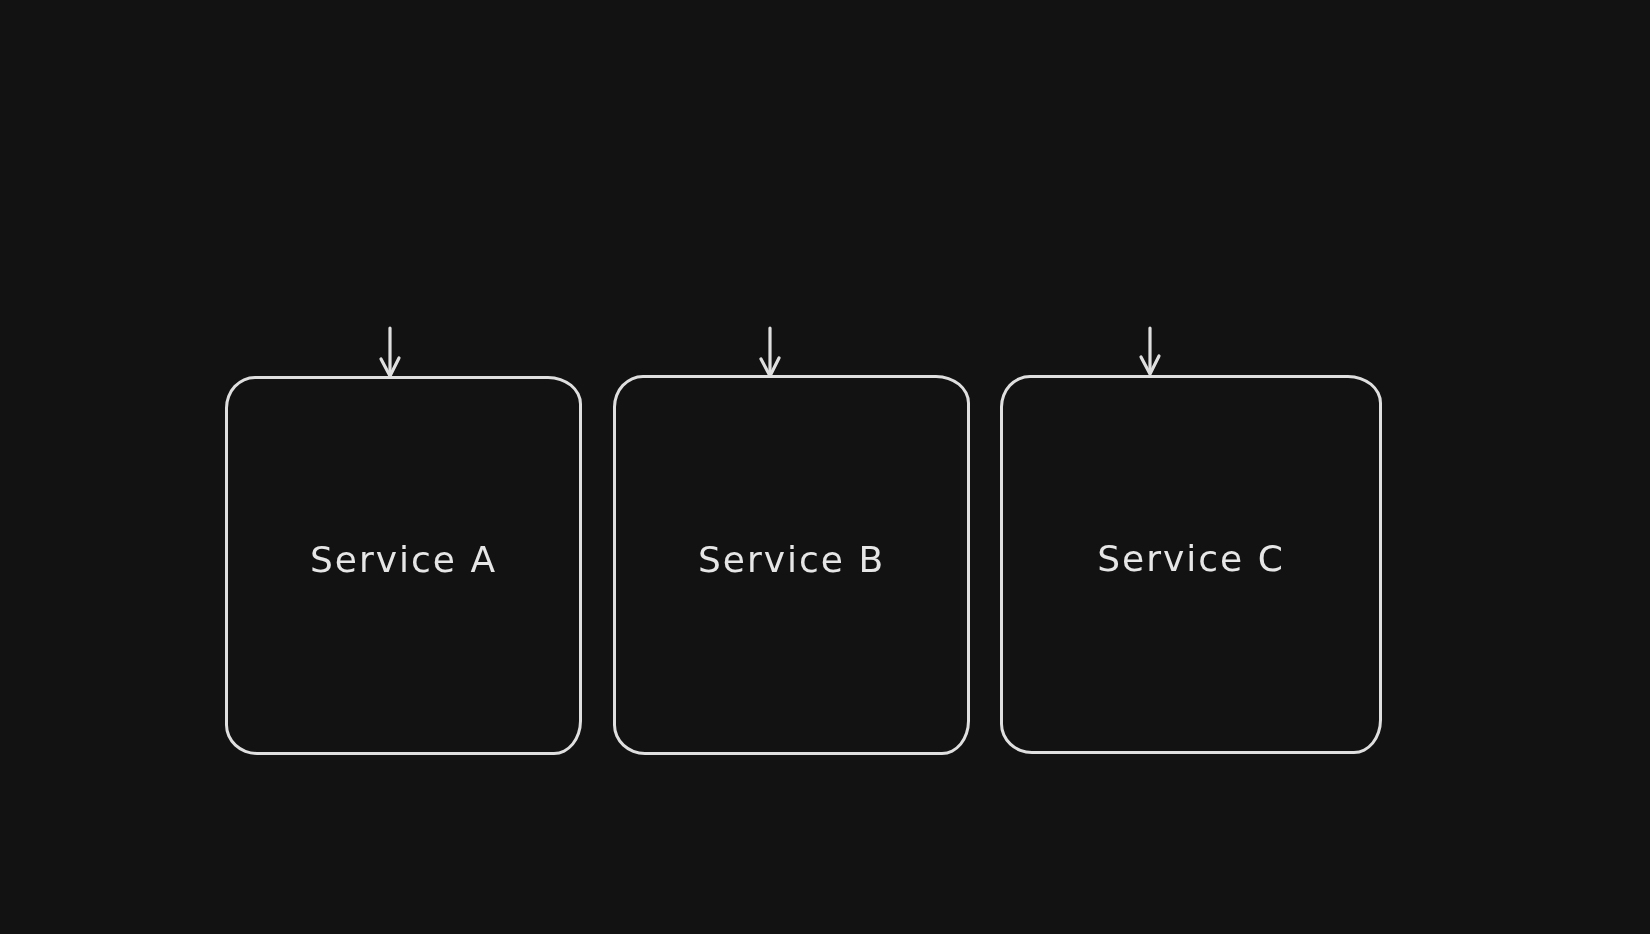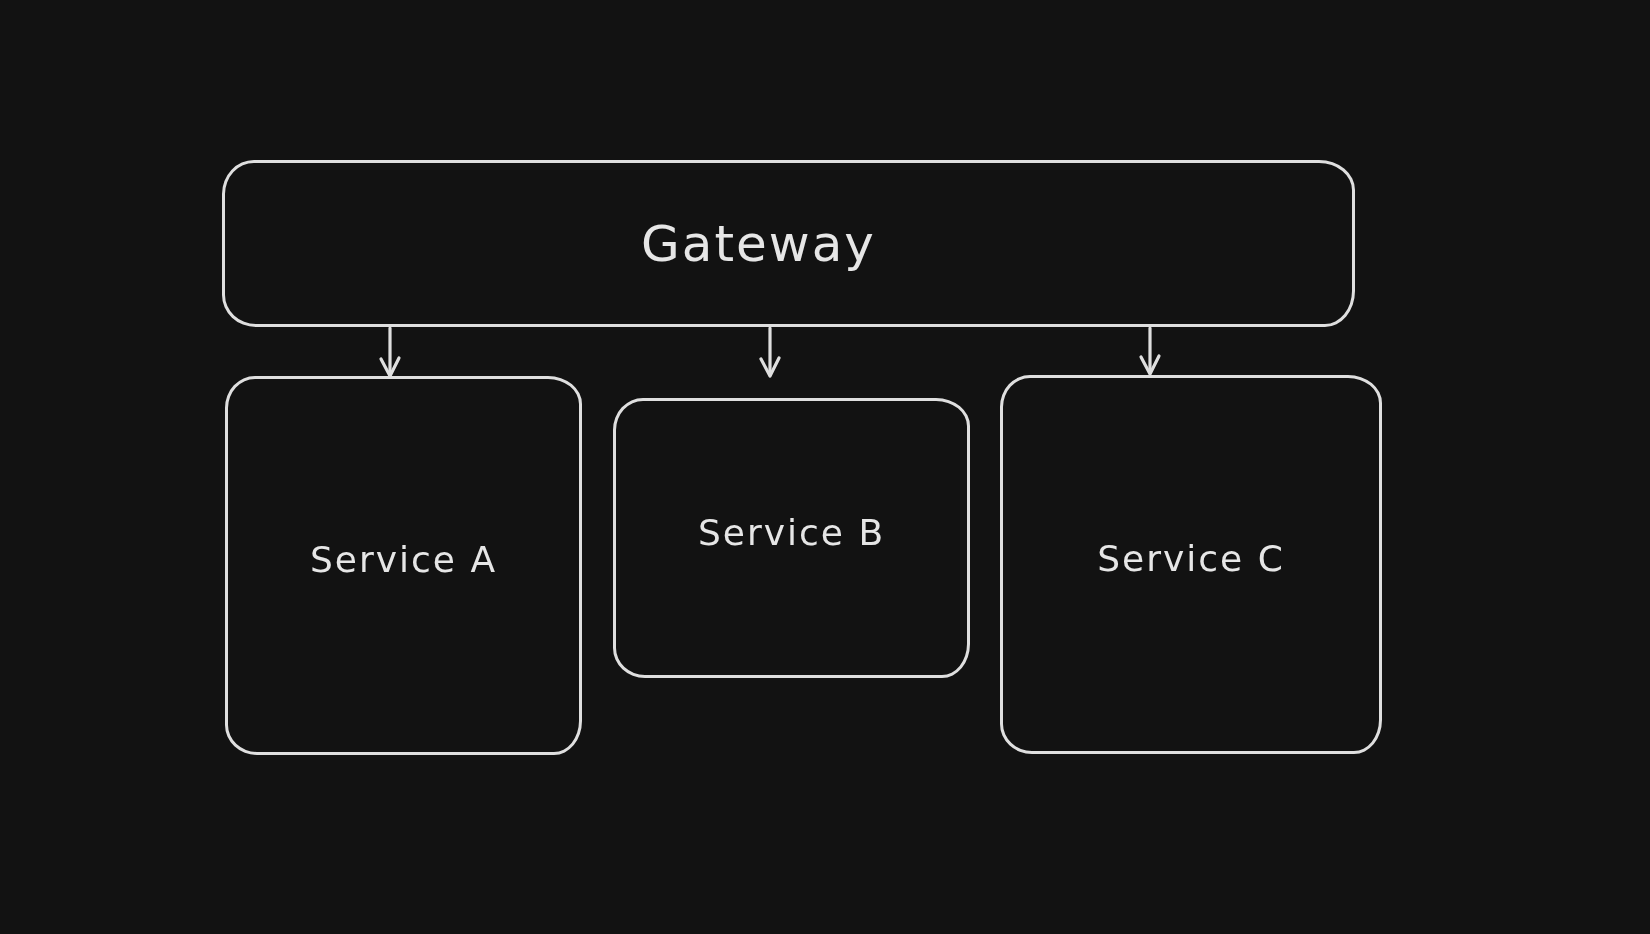--- a/index.html
+++ b/index.html
@@ -38,21 +38,21 @@
     letter-spacing: 2px;
     transform: translateX(-30px);
   }
   .node.service {
     top: 376px;
     width: 357px;
     height: 379px;
     border-radius: 30px 34px 28px 32px / 32px 28px 34px 30px;
   }
   .node.service-a { left: 225px; }
-  .node.service-b { left: 613px; top: 375px; height: 280px; margin-top: 23px; }
+  .node.service-b { left: 613px; top: 375px; height: 380px; }
   .node.service-c { left: 1000px; top: 375px; width: 382px; }
   .node.service .label {
     font-size: 36px;
     letter-spacing: 2px;
     transform: translateY(-6px);
   }
   .label {
     white-space: nowrap;
     user-select: none;
   }
@@ -66,23 +66,20 @@
     fill: none;
     stroke-linecap: round;
     stroke-linejoin: round;
   }
 </style>
 </head>
 <body>
 
 <div class="canvas">
 
-  <div class="node gateway">
-    <span class="label">Gateway</span>
-  </div>
 
   <svg class="arrow" style="left:376px; top:326px;" width="28" height="54">
     <line x1="14" y1="2" x2="14" y2="49"></line>
     <polyline points="5,33 14,50 23,32"></polyline>
   </svg>
 
   <svg class="arrow" style="left:756px; top:326px;" width="28" height="54">
     <line x1="14" y1="2" x2="14" y2="49"></line>
     <polyline points="5,33 14,50 23,32"></polyline>
   </svg>

